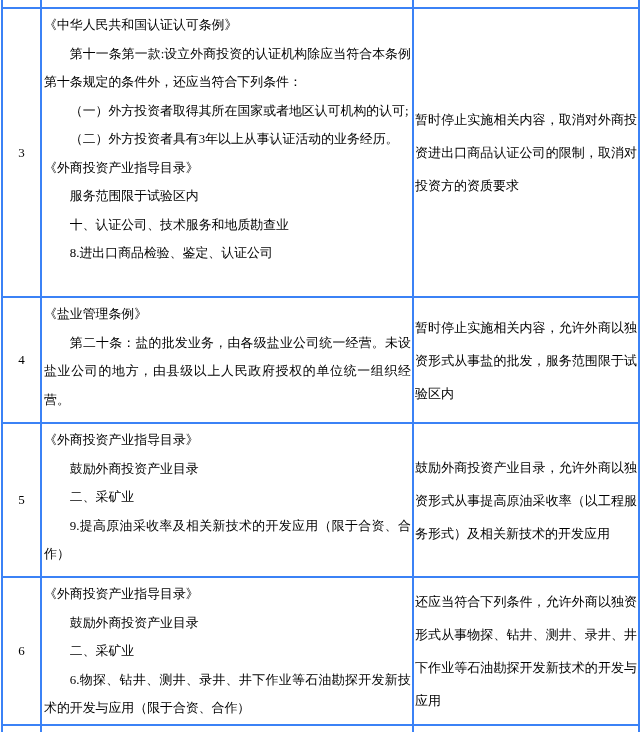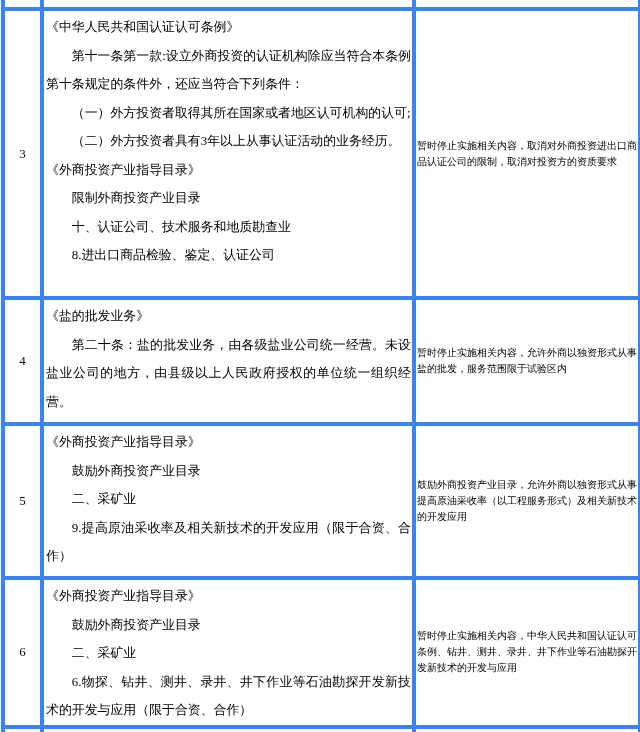--- a/index.html
+++ b/index.html
@@ -18,21 +18,21 @@
   }
   table.doc-table {
     position: absolute;
     top: -23px;
     left: 1px;
     width: 637px;
     border-collapse: collapse;
     table-layout: fixed;
   }
   .doc-table td {
-    border: 4px solid #3b82f6;
+    border: 2px solid #3b82f6;
     vertical-align: top;
     overflow: hidden;
   }
   col.c-num { width: 39px; }
   col.c-reg { width: 372px; }
   col.c-adj { width: 226px; }
 
   td.num-cell {
     text-align: center;
     vertical-align: middle;
@@ -40,22 +40,22 @@
     padding: 0;
   }
   td.reg-cell {
     padding: 2px 1px 0 2px;
     font-size: 12.9px;
     line-height: 28.5px;
   }
   td.adj-cell {
     vertical-align: middle;
     padding: 0 1px;
-    font-size: 10px;
-    line-height: 16px;
+    font-size: 13px;
+    line-height: 33px;
   }
   .reg-cell p, .adj-cell p {
     margin: 0;
     text-align: justify;
     text-justify: inter-ideograph;
   }
   .reg-cell p.indent { text-indent: 2em; }
 
   tr.cut-top { height: 30px; }
   tr.cut-bottom { height: 40px; }
@@ -78,32 +78,32 @@
           <td class="adj-cell"></td>
         </tr>
         <tr style="height: 289px;">
           <td class="num-cell"><span>3</span></td>
           <td class="reg-cell">
             <p>《中华人民共和国认证认可条例》</p>
             <p class="indent">第十一条第一款:设立外商投资的认证机构除应当符合本条例第十条规定的条件外，还应当符合下列条件：</p>
             <p class="indent">（一）外方投资者取得其所在国家或者地区认可机构的认可;</p>
             <p class="indent">（二）外方投资者具有3年以上从事认证活动的业务经历。</p>
             <p>《外商投资产业指导目录》</p>
-            <p class="indent">限制外商投资产业目录</p>
+            <p class="indent">服务范围限于试验区内</p>
             <p class="indent">十、认证公司、技术服务和地质勘查业</p>
             <p class="indent">8.进出口商品检验、鉴定、认证公司</p>
           </td>
           <td class="adj-cell">
             <p>暂时停止实施相关内容，取消对外商投资进出口商品认证公司的限制，取消对投资方的资质要求</p>
           </td>
         </tr>
         <tr style="height: 126px;">
           <td class="num-cell"><span>4</span></td>
           <td class="reg-cell">
-            <p>《盐的批发业务》</p>
+            <p>《盐业管理条例》</p>
             <p class="indent">第二十条：盐的批发业务，由各级盐业公司统一经营。未设盐业公司的地方，由县级以上人民政府授权的单位统一组织经营。</p>
           </td>
           <td class="adj-cell">
             <p>暂时停止实施相关内容，允许外商以独资形式从事盐的批发，服务范围限于试验区内</p>
           </td>
         </tr>
         <tr style="height: 154px;">
           <td class="num-cell"><span>5</span></td>
           <td class="reg-cell">
             <p>《外商投资产业指导目录》</p>
@@ -117,21 +117,21 @@
         </tr>
         <tr style="height: 148px;">
           <td class="num-cell"><span>6</span></td>
           <td class="reg-cell">
             <p>《外商投资产业指导目录》</p>
             <p class="indent">鼓励外商投资产业目录</p>
             <p class="indent">二、采矿业</p>
             <p class="indent">6.物探、钻井、测井、录井、井下作业等石油勘探开发新技术的开发与应用（限于合资、合作）</p>
           </td>
           <td class="adj-cell">
-            <p>暂时停止实施相关内容，中华人民共和国认证认可条例、钻井、测井、录井、井下作业等石油勘探开发新技术的开发与应用</p>
+            <p>还应当符合下列条件，允许外商以独资形式从事物探、钻井、测井、录井、井下作业等石油勘探开发新技术的开发与应用</p>
           </td>
         </tr>
         <tr class="cut-bottom">
           <td class="num-cell"></td>
           <td class="reg-cell"></td>
           <td class="adj-cell"></td>
         </tr>
       </tbody>
   </table>
 </div>

